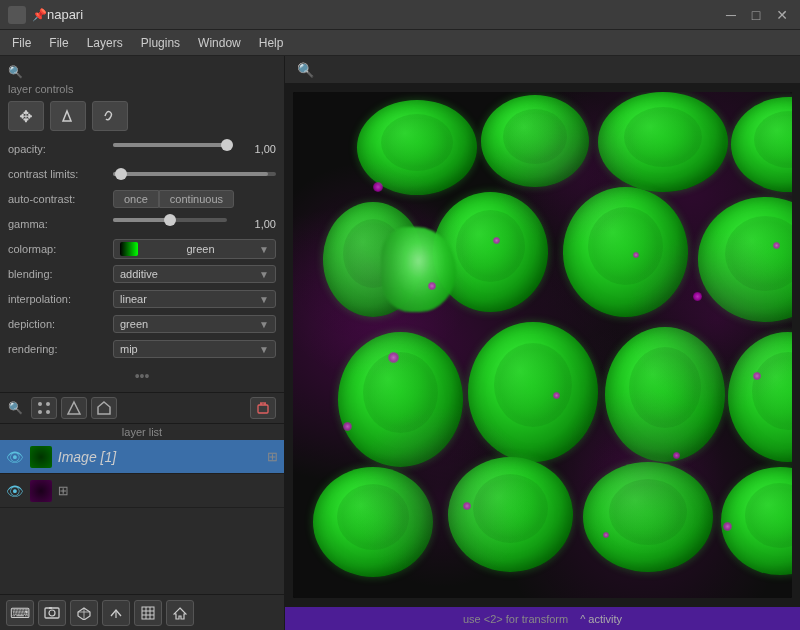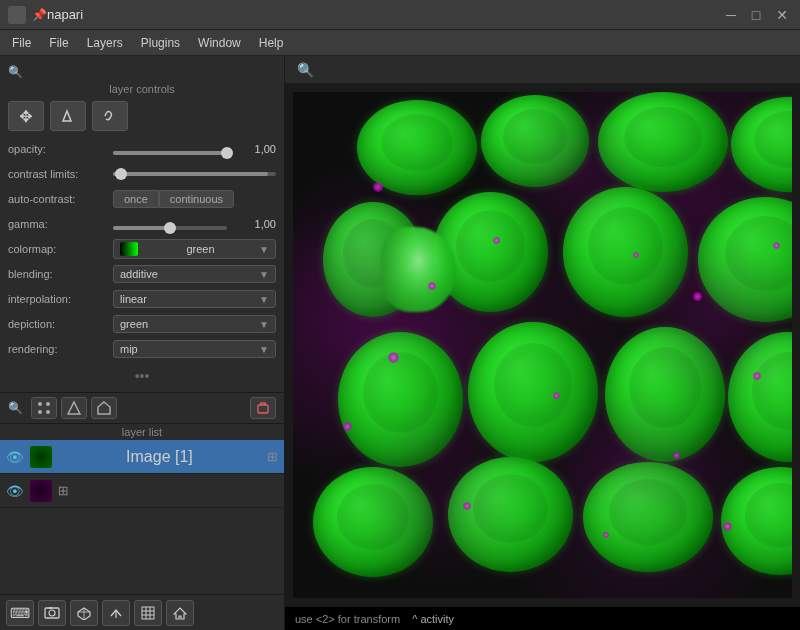--- a/index.html
+++ b/index.html
@@ -64,21 +64,21 @@
     }
 
     
     #layer-controls {
       background: #2b2b2b;
       padding: 6px 8px;
       border-bottom: 1px solid #1a1a1a;
       flex-shrink: 0;
     }
     #layer-controls-header {
-      text-align: center;
+      text-align: left;
       color: #888;
       font-size: 11px;
       margin-bottom: 6px;
     }
     #transform-buttons {
       display: flex;
       gap: 6px;
       margin-bottom: 8px;
     }
     .transform-btn {
@@ -103,21 +103,21 @@
     }
     .control-label {
       width: 105px;
       color: #aaa;
       font-size: 11px;
       flex-shrink: 0;
     }
     .slider-container {
       flex: 1;
       display: flex;
-      align-items: flex-end;
+      align-items: flex-start;
       gap: 14px;
     }
     .slider {
       flex: 1;
       height: 4px;
       background: #555;
       border-radius: 2px;
       position: relative;
       cursor: pointer;
     }
@@ -247,22 +247,23 @@
     .layer-thumb {
       width: 22px;
       height: 22px;
       border-radius: 2px;
       flex-shrink: 0;
     }
     .layer-thumb.green { background: radial-gradient(circle, #003300, #006600); }
     .layer-thumb.purple { background: radial-gradient(circle, #1a001a, #440044); }
     .layer-name {
       flex: 1;
-      text-align: center;
-      font-size: 16px;
+      text-align: left;
+      font-size: 14px;
+      font-style: italic;
     }
     .layer-expand-btn {
       color: #888;
       font-size: 13px;
       cursor: pointer;
     }
 
     
     #bottom-toolbar {
       height: 36px;
@@ -358,24 +359,24 @@
     .magenta-spot {
       position: absolute;
       border-radius: 50%;
       background: radial-gradient(circle, #ff44ff 0%, #cc00cc 50%, transparent 100%);
       opacity: 0.7;
     }
 
     
     #status-bar {
       height: 24px;
-      background: #000000;
-      display: flex;
-      align-items: center;
-      justify-content: flex-start;
+      background: #4c1d95;
+      display: flex;
+      align-items: center;
+      justify-content: center;
       padding: 0 10px;
       gap: 12px;
       border-top: 1px solid #1a1a1a;
       font-size: 11px;
       color: #888;
     }
     .status-transform { color: #888; }
     .status-activity {
       color: #aaa;
       cursor: pointer;

